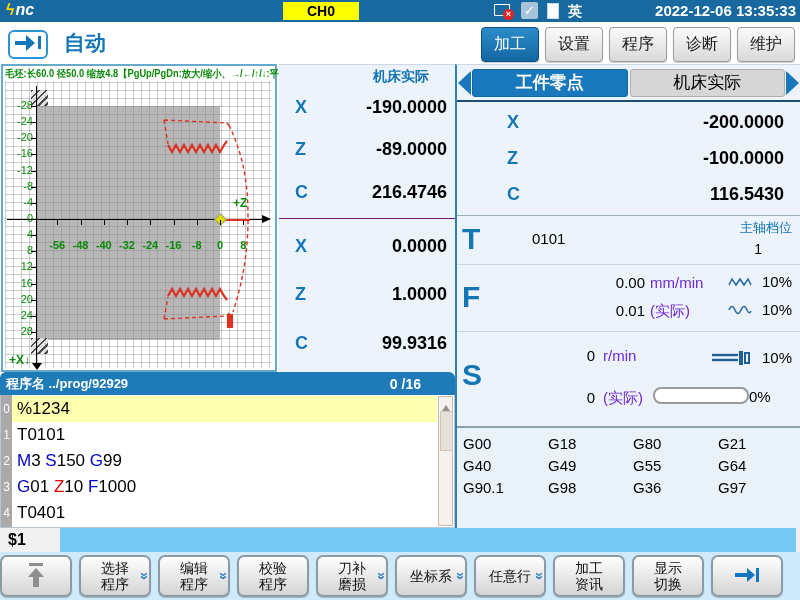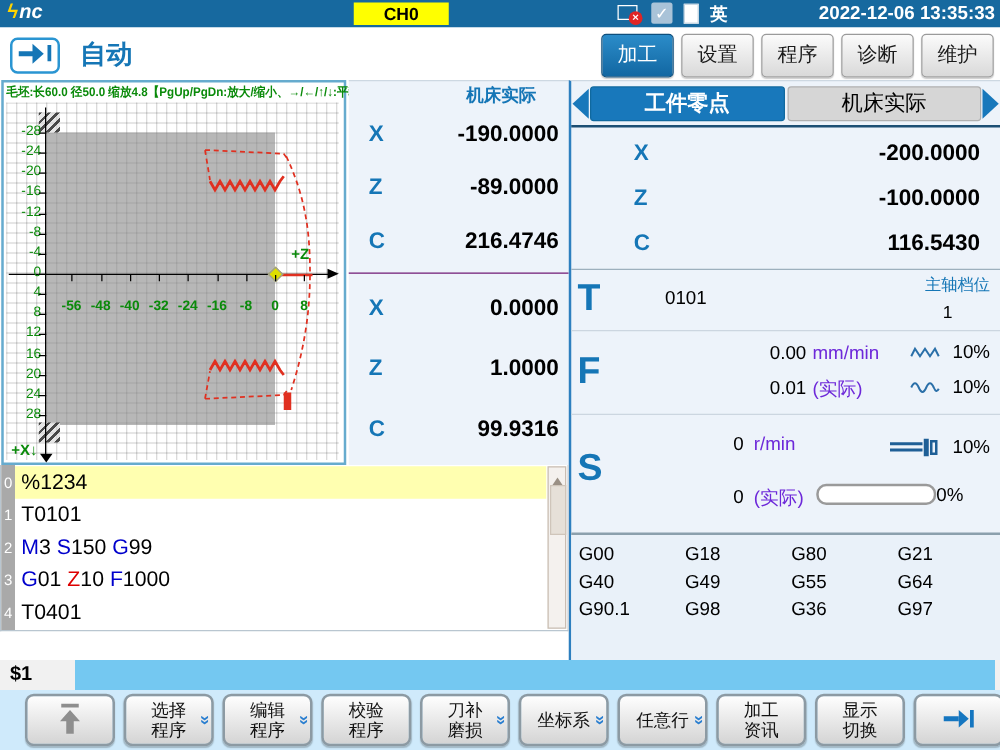--- a/index.html
+++ b/index.html
@@ -115,21 +115,21 @@
   .pscroll .sthumb{position:absolute;left:1px;top:14px;width:11px;height:38px;background:#e6e0d8;border:1px solid #cfc5ba;}
 
   
   #cmdbar{position:absolute;left:0;top:528px;width:800px;height:24px;background:#f1f1f1;}
   .chname{position:absolute;left:0;top:0;width:60px;height:24px;font-size:16px;font-weight:bold;color:#000;
     line-height:24px;padding-left:8px;box-sizing:border-box;}
   .cmdinput{position:absolute;left:60px;top:0;width:736px;height:24px;background:#74c8f1;}
 
   
   #softkeys{position:absolute;left:0;top:552px;width:800px;height:48px;background:#cfeafb;display:flex;gap:7px;
-    padding:3px 0 0 20px;box-sizing:border-box;}
+    padding:3px 0 0 0;box-sizing:border-box;}
   .skey{position:relative;width:72px;height:42px;flex:none;border:2px solid #8c9aa3;border-radius:7px;
     background:linear-gradient(#fefefe,#d4d4d4);box-shadow:0 1px 1px #9fb5c2;display:flex;flex-direction:column;
     align-items:center;justify-content:center;font-size:14px;line-height:16px;color:#111;box-sizing:border-box;}
   .chev{position:absolute;right:0px;top:50%;transform:translateY(-50%) rotate(90deg);color:#2b7fd0;font-size:14px;font-weight:bold;}
 </style>
 </head>
 <body>
 
 <div id="screen">
 
@@ -347,20 +347,24 @@
         <span class="gcell">G55</span>
         <span class="gcell">G64</span>
         <span class="gcell">G90.1</span>
         <span class="gcell">G98</span>
         <span class="gcell">G36</span>
         <span class="gcell">G97</span>
       </div>
   </div>
 
   <div id="progpanel">
+    <div class="phead">
+      <span class="ptitle">程序名 ../prog/92929</span>
+      <span class="pcount">0 /16</span>
+    </div>
     <div class="pbody">
       <div class="gutter"></div>
       <div id="prog-lines">
           <div class="pl cur">
             <span class="pln">0</span>
             <div class="plc"><span class="tk-k">%1234</span></div>
           </div>
           <div class="pl">
             <span class="pln">1</span>
             <div class="plc"><span class="tk-k">T0101</span></div>

